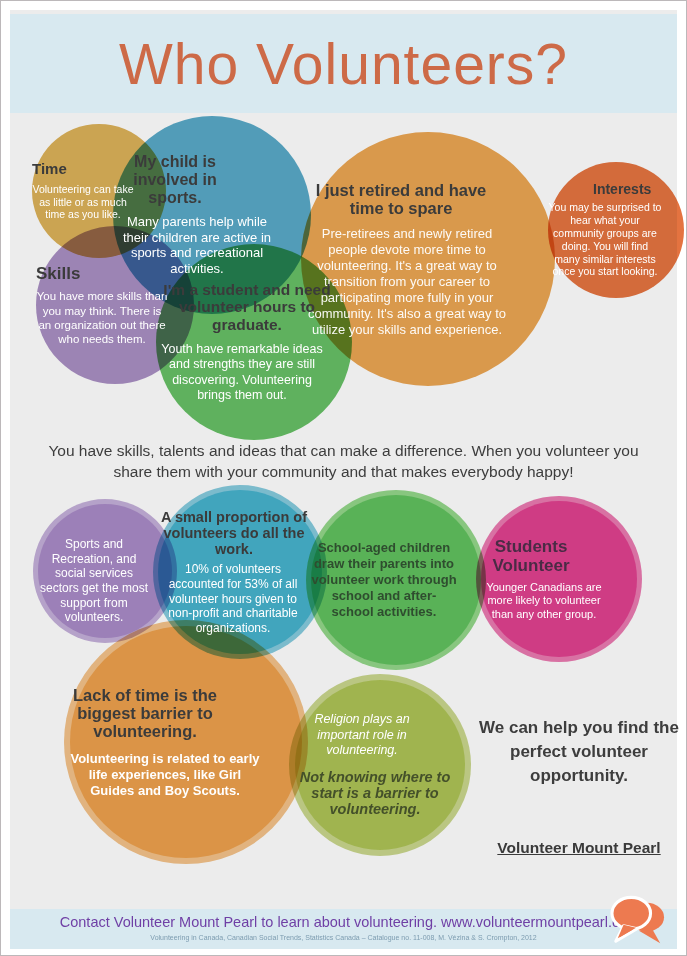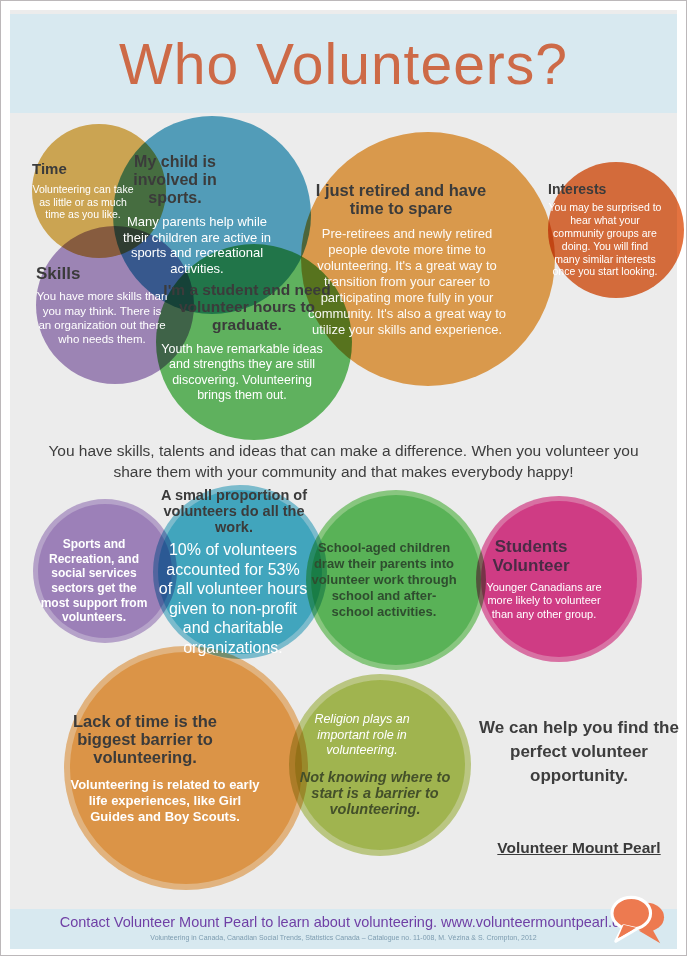--- a/index.html
+++ b/index.html
@@ -42,50 +42,50 @@
   .c-student .chead{font-size:15.5px;max-width:182px;margin-bottom:9px;}
   .c-student .cbody{font-size:12.5px;max-width:172px;}
 
   .c-retired{left:291px;top:122px;width:254px;height:254px;}
   .c-retired .fill{background:#eba552;}
   .c-retired .chead{font-size:16.5px;max-width:200px;margin-bottom:9px;}
   .c-retired .cbody{font-size:13px;max-width:212px;color:rgba(255,255,255,.95);}
 
   .c-interests{left:538px;top:152px;width:136px;height:136px;}
   .c-interests .fill{background:#e47340;}
-  .c-interests .chead{font-size:14px;margin-bottom:4px;}
+  .c-interests .chead{font-size:14px;margin-bottom:4px;margin-left:45px;}
   .c-interests .cbody{font-size:10.5px;max-width:114px;}
 
   .c-senior{left:490px;top:258px;width:158px;height:158px;}
   .c-senior .fill{background:#db5595;}
   .c-senior .chead{font-size:15px;width:176px;margin-bottom:6px;}
   .c-senior .cbody{font-size:12px;max-width:136px;}
 
   .divider-text{position:absolute;left:50%;transform:translateX(-50%);top:430px;width:610px;
     text-align:center;font-size:15.5px;line-height:1.38;color:#3d3d3d;z-index:6;}
 
   .c-sectors{left:28px;top:494px;width:134px;height:134px;}
   .c-sectors .fill{background:#a98ac7;box-shadow:0 0 0 5px #c4afd9;}
-  .c-sectors .cbody{font-size:12px;max-width:112px;font-weight:700;margin-top:20px;}
+  .c-sectors .cbody{font-size:12px;max-width:112px;font-weight:400;margin-top:20px;}
 
   .c-proportion{left:148px;top:480px;width:164px;height:164px;}
   .c-proportion .fill{background:#46b2cd;box-shadow:0 0 0 5px #85cadd;}
   .c-proportion .chead{font-size:14.5px;max-width:152px;margin-bottom:5px;}
-  .c-proportion .cbody{font-size:16px;max-width:150px;}
+  .c-proportion .cbody{font-size:12px;max-width:150px;}
 
   .c-school{left:301px;top:485px;width:170px;height:170px;}
   .c-school .fill{background:#60c15e;box-shadow:0 0 0 5px #93d689;}
   .c-school .cbody{font-size:13px;max-width:146px;color:#2f4d2f;font-weight:600;}
 
   .c-studentsv{left:471px;top:491px;width:156px;height:156px;}
   .c-studentsv .fill{background:#e0418f;box-shadow:0 0 0 5px #ea7ab0;}
   .c-studentsv .chead{font-size:17px;max-width:100px;margin-bottom:6px;color:#4a2b45;}
   .c-studentsv .cbody{font-size:11px;max-width:126px;}
 
-  .c-lack{left:60px;top:642px;width:232px;height:232px;}
+  .c-lack{left:60px;top:616px;width:232px;height:232px;}
   .c-lack .fill{background:#eda04c;box-shadow:0 0 0 6px #f3c289;}
   .c-lack .chead{font-size:16.5px;max-width:150px;margin-bottom:10px;}
   .c-lack .cbody{font-size:13px;max-width:190px;font-weight:bold;}
 
   .c-religion{left:285px;top:670px;width:170px;height:170px;font-style:italic;}
   .c-religion .fill{background:#adc355;box-shadow:0 0 0 6px #c9d68d;}
   .c-religion .cbody{font-size:12.5px;max-width:134px;margin-bottom:11px;}
   .c-religion .chead{font-size:14.5px;max-width:160px;color:#44502a;font-weight:bold;}
 
   .help-block{position:absolute;left:466px;top:706px;width:206px;text-align:center;z-index:6;}

